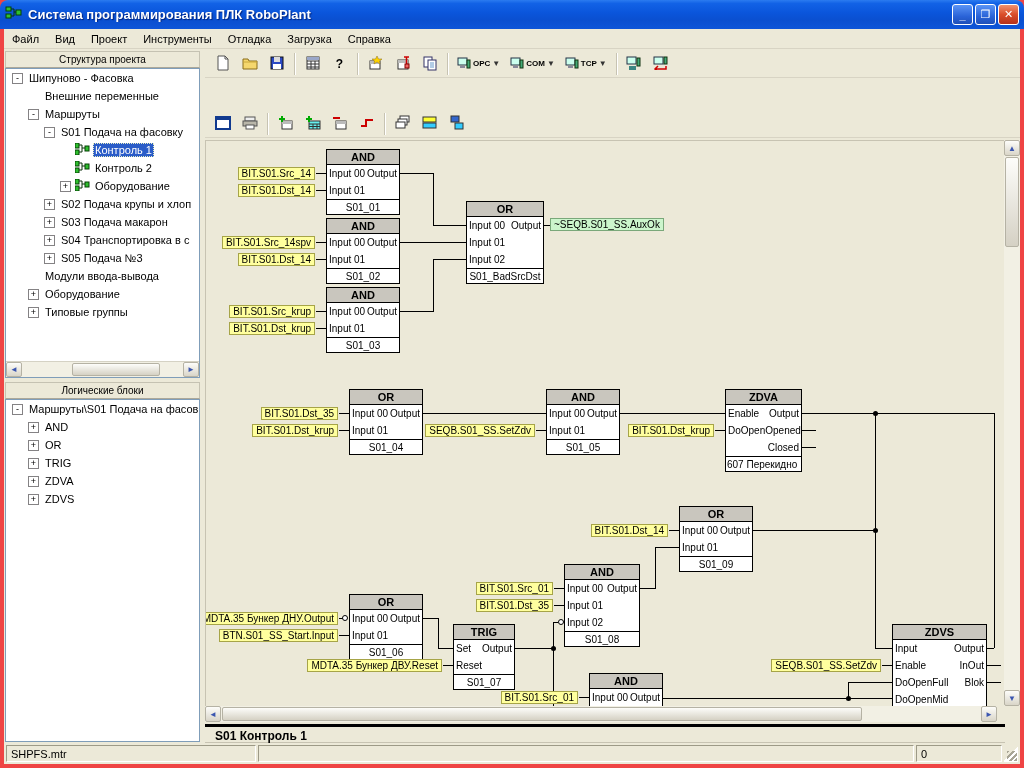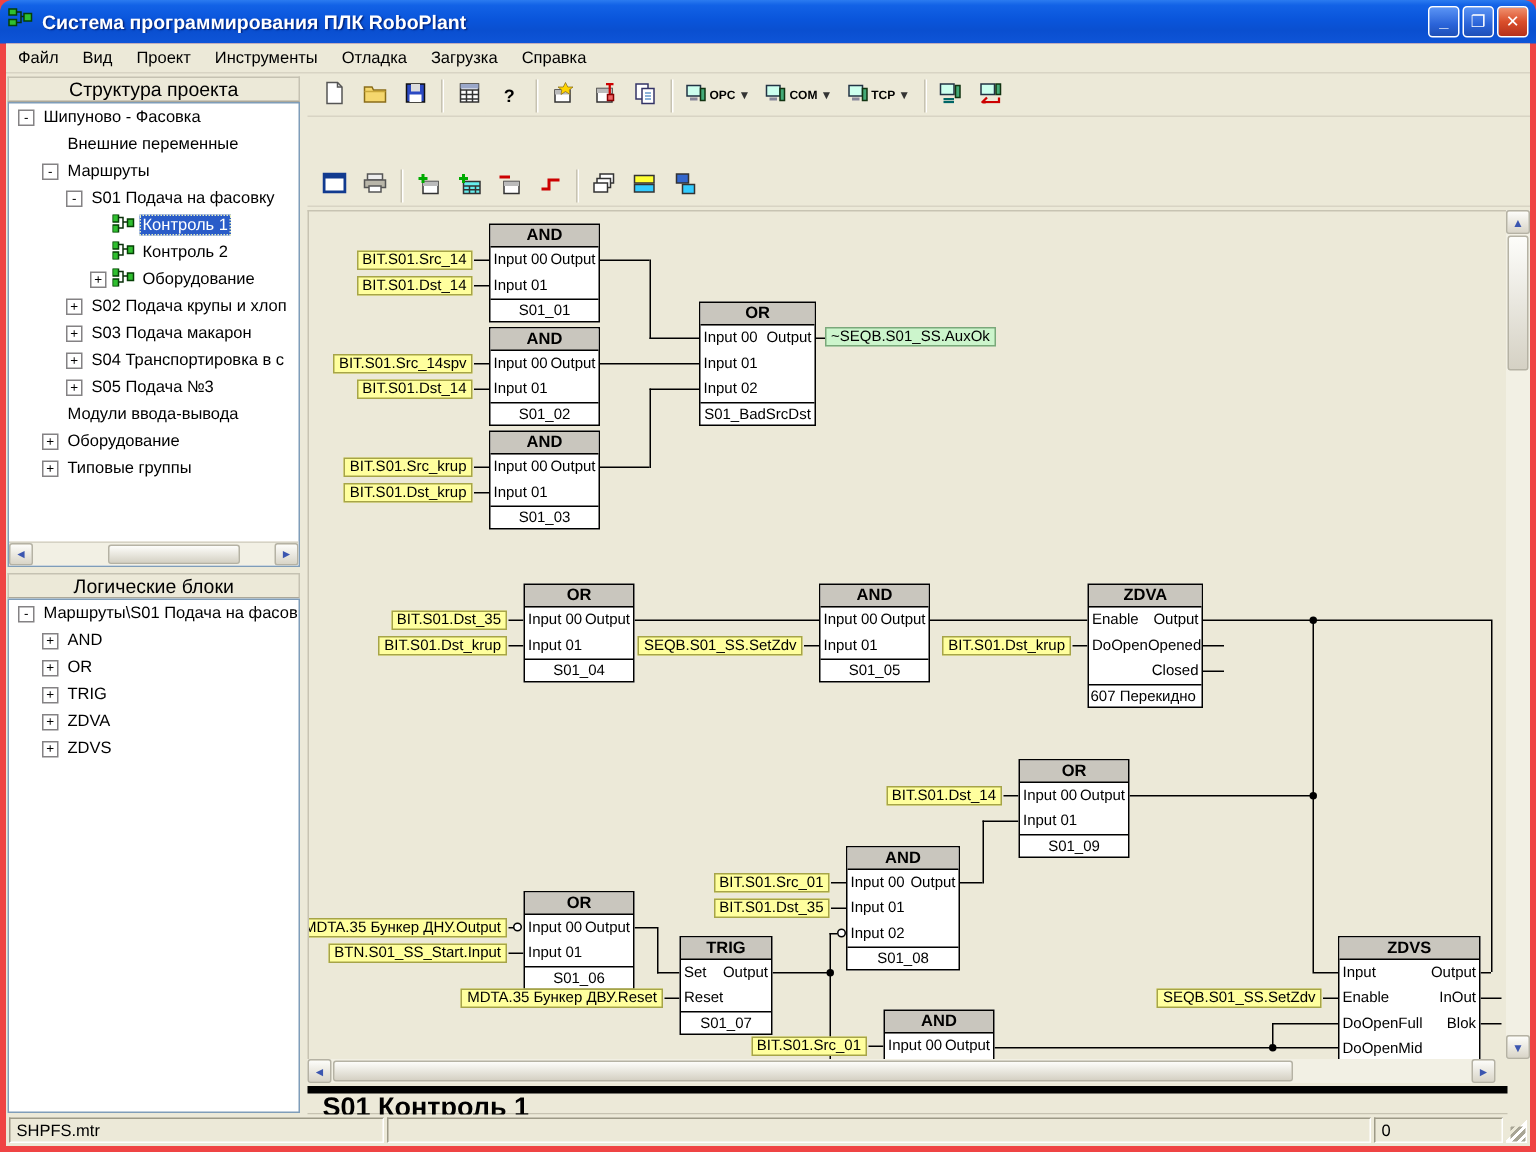--- a/index.html
+++ b/index.html
@@ -15,21 +15,21 @@
   .winbtn{width:21px;height:21px;margin-left:2px;border-radius:3px;border:1px solid #fff;
     color:#fff;font-size:11px;font-weight:bold;display:flex;align-items:center;justify-content:center;
     background:linear-gradient(180deg,#5A94F5,#2A63D8 60%,#1E50B8);}
   .winbtn.close{background:linear-gradient(180deg,#F0926F,#DA4E2A 50%,#B5311B);}
   
   .app{position:absolute;left:4px;right:4px;top:29px;bottom:4px;background:#ECE9D8;overflow:hidden;}
   .menubar{position:absolute;left:0;top:0;right:0;height:20px;display:flex;align-items:center;
     font-size:11px;border-bottom:1px solid #d8d4c4;background:#ECE9D8;}
   .menu-item{padding:2px 8px;cursor:default;}
   
-  .panelhdr{position:absolute;left:1px;width:195px;height:17px;text-align:center;font-size:13px;
+  .panelhdr{position:absolute;left:1px;width:195px;height:17px;text-align:center;font-size:10px;
     line-height:16px;background:#ECE9D8;border:1px solid #c5c2b2;border-bottom:1px solid #aca899;}
   .treebox{position:absolute;left:1px;width:195px;background:#fff;
     border:1px solid #7F9DB9;overflow:hidden;}
   .tree-item{height:18px;display:flex;align-items:center;font-size:11px;white-space:nowrap;}
   .tg{width:11px;height:11px;border:1px solid #848284;background:#fff;font-size:9px;line-height:9px;
     text-align:center;margin-right:4px;flex:none;color:#000;}
   .tlabel{padding:1px 2px;}
   .tree-item.sel .tlabel{background:#2A5CC8;color:#fff;outline:1px dotted #e6edc0;outline-offset:-1px;text-align:center;}
   .bicon{flex:none;margin-right:3px;}
   
@@ -61,21 +61,21 @@
     white-space:nowrap;overflow:hidden;}
   .blk .ft.left{text-align:left;padding-left:1px;}
   .wire{position:absolute;background:#000;}
   .dot{position:absolute;width:5px;height:5px;background:#000;border-radius:50%;}
   .invc{position:absolute;width:6px;height:6px;border:1px solid #000;border-radius:50%;background:#fff;}
   .tag{position:absolute;height:13px;line-height:12px;font-size:10px;padding:0 3px;white-space:nowrap;
     background:#FFFF9E;border:1px solid #A6A448;color:#000;}
   .tag.green{background:#CCF5CC;border:1px solid #7AA87A;}
   
   .tabbar{position:absolute;left:201px;right:15px;top:695px;height:19px;background:#ECE9D8;
-    border-top:5px solid #000000;font-size:18px;font-weight:bold;line-height:18px;padding-left:10px;
+    border-top:3px solid #000000;font-size:12px;font-weight:bold;line-height:18px;padding-left:10px;
     border-bottom:1px solid #c7c3b2;}
   .statusbar{position:absolute;left:0;right:0;bottom:0;height:21px;background:#ECE9D8;
     display:flex;align-items:stretch;padding:2px 2px 2px 2px;gap:2px;font-size:11px;}
   .sb-panel{border:1px solid;border-color:#9D9A87 #FFF #FFF #9D9A87;padding:0 4px;line-height:16px;}
   .grip{width:14px;background:
     linear-gradient(135deg,transparent 50%,#fff 50%) ;position:relative;}
   .grip::before{content:"";position:absolute;right:1px;bottom:1px;width:10px;height:10px;
     background:repeating-linear-gradient(135deg,#a8a595 0 2px,transparent 2px 4px);}
   .ico{display:inline-block;}
 </style>

